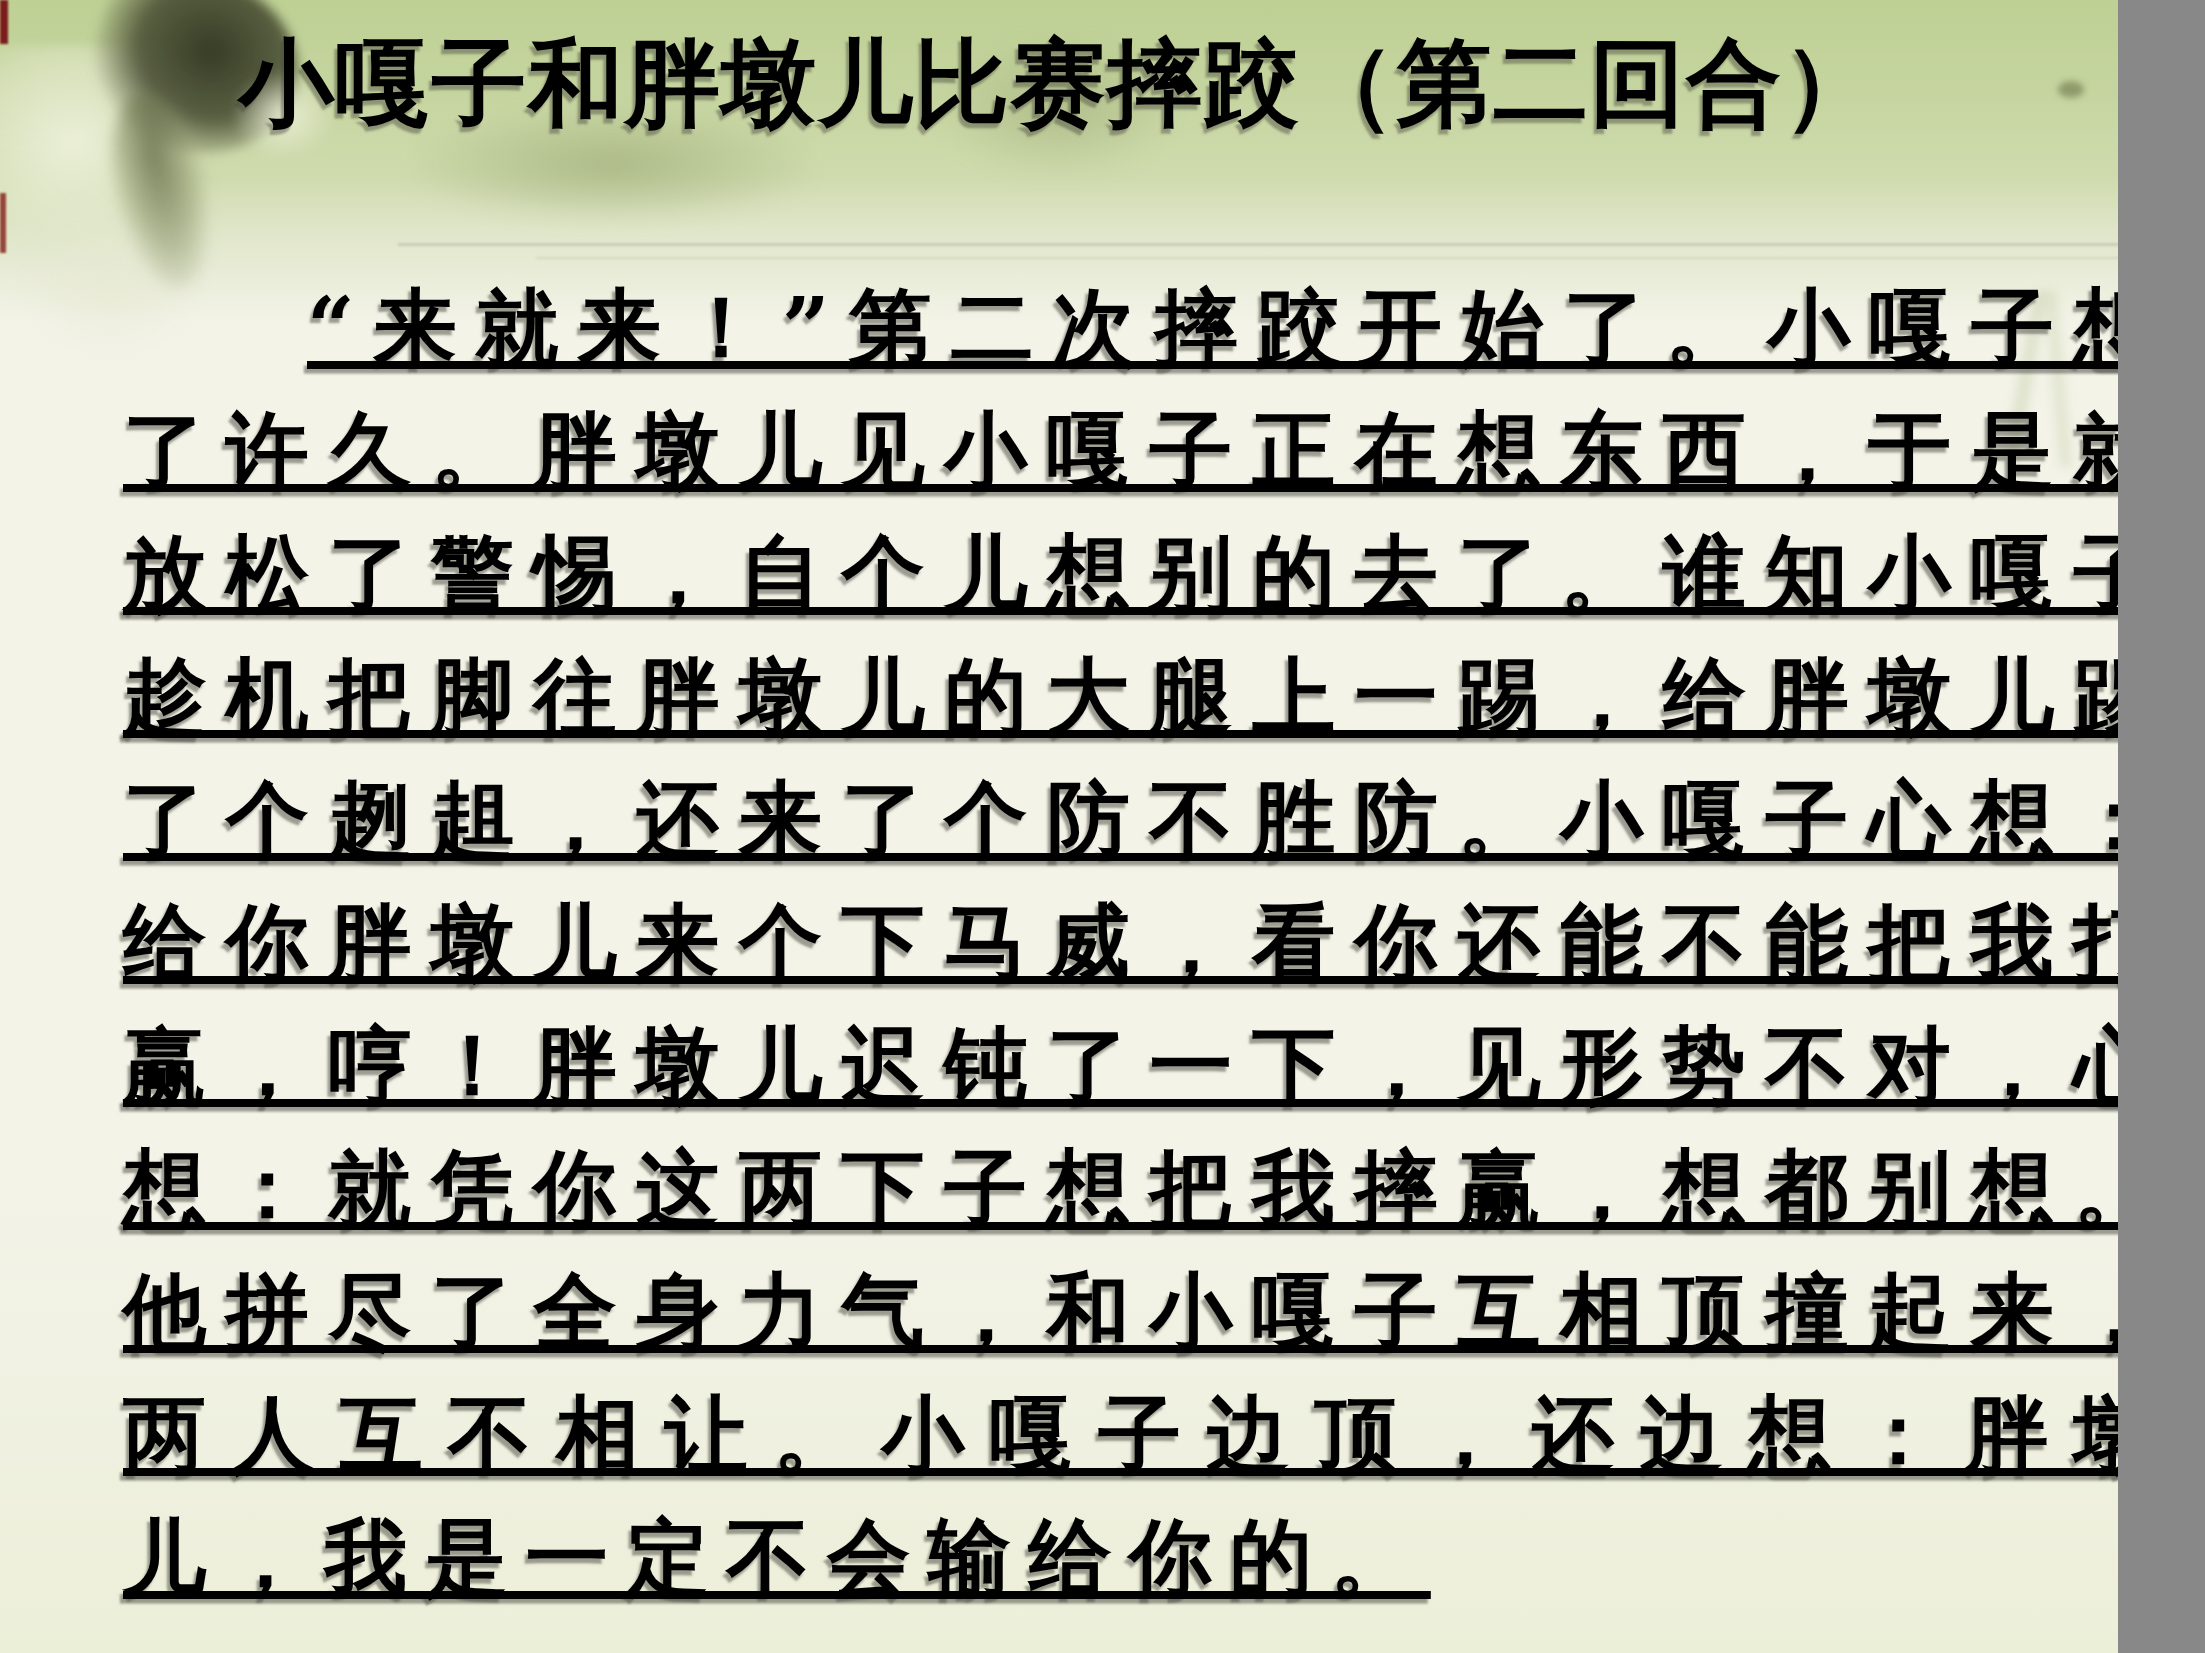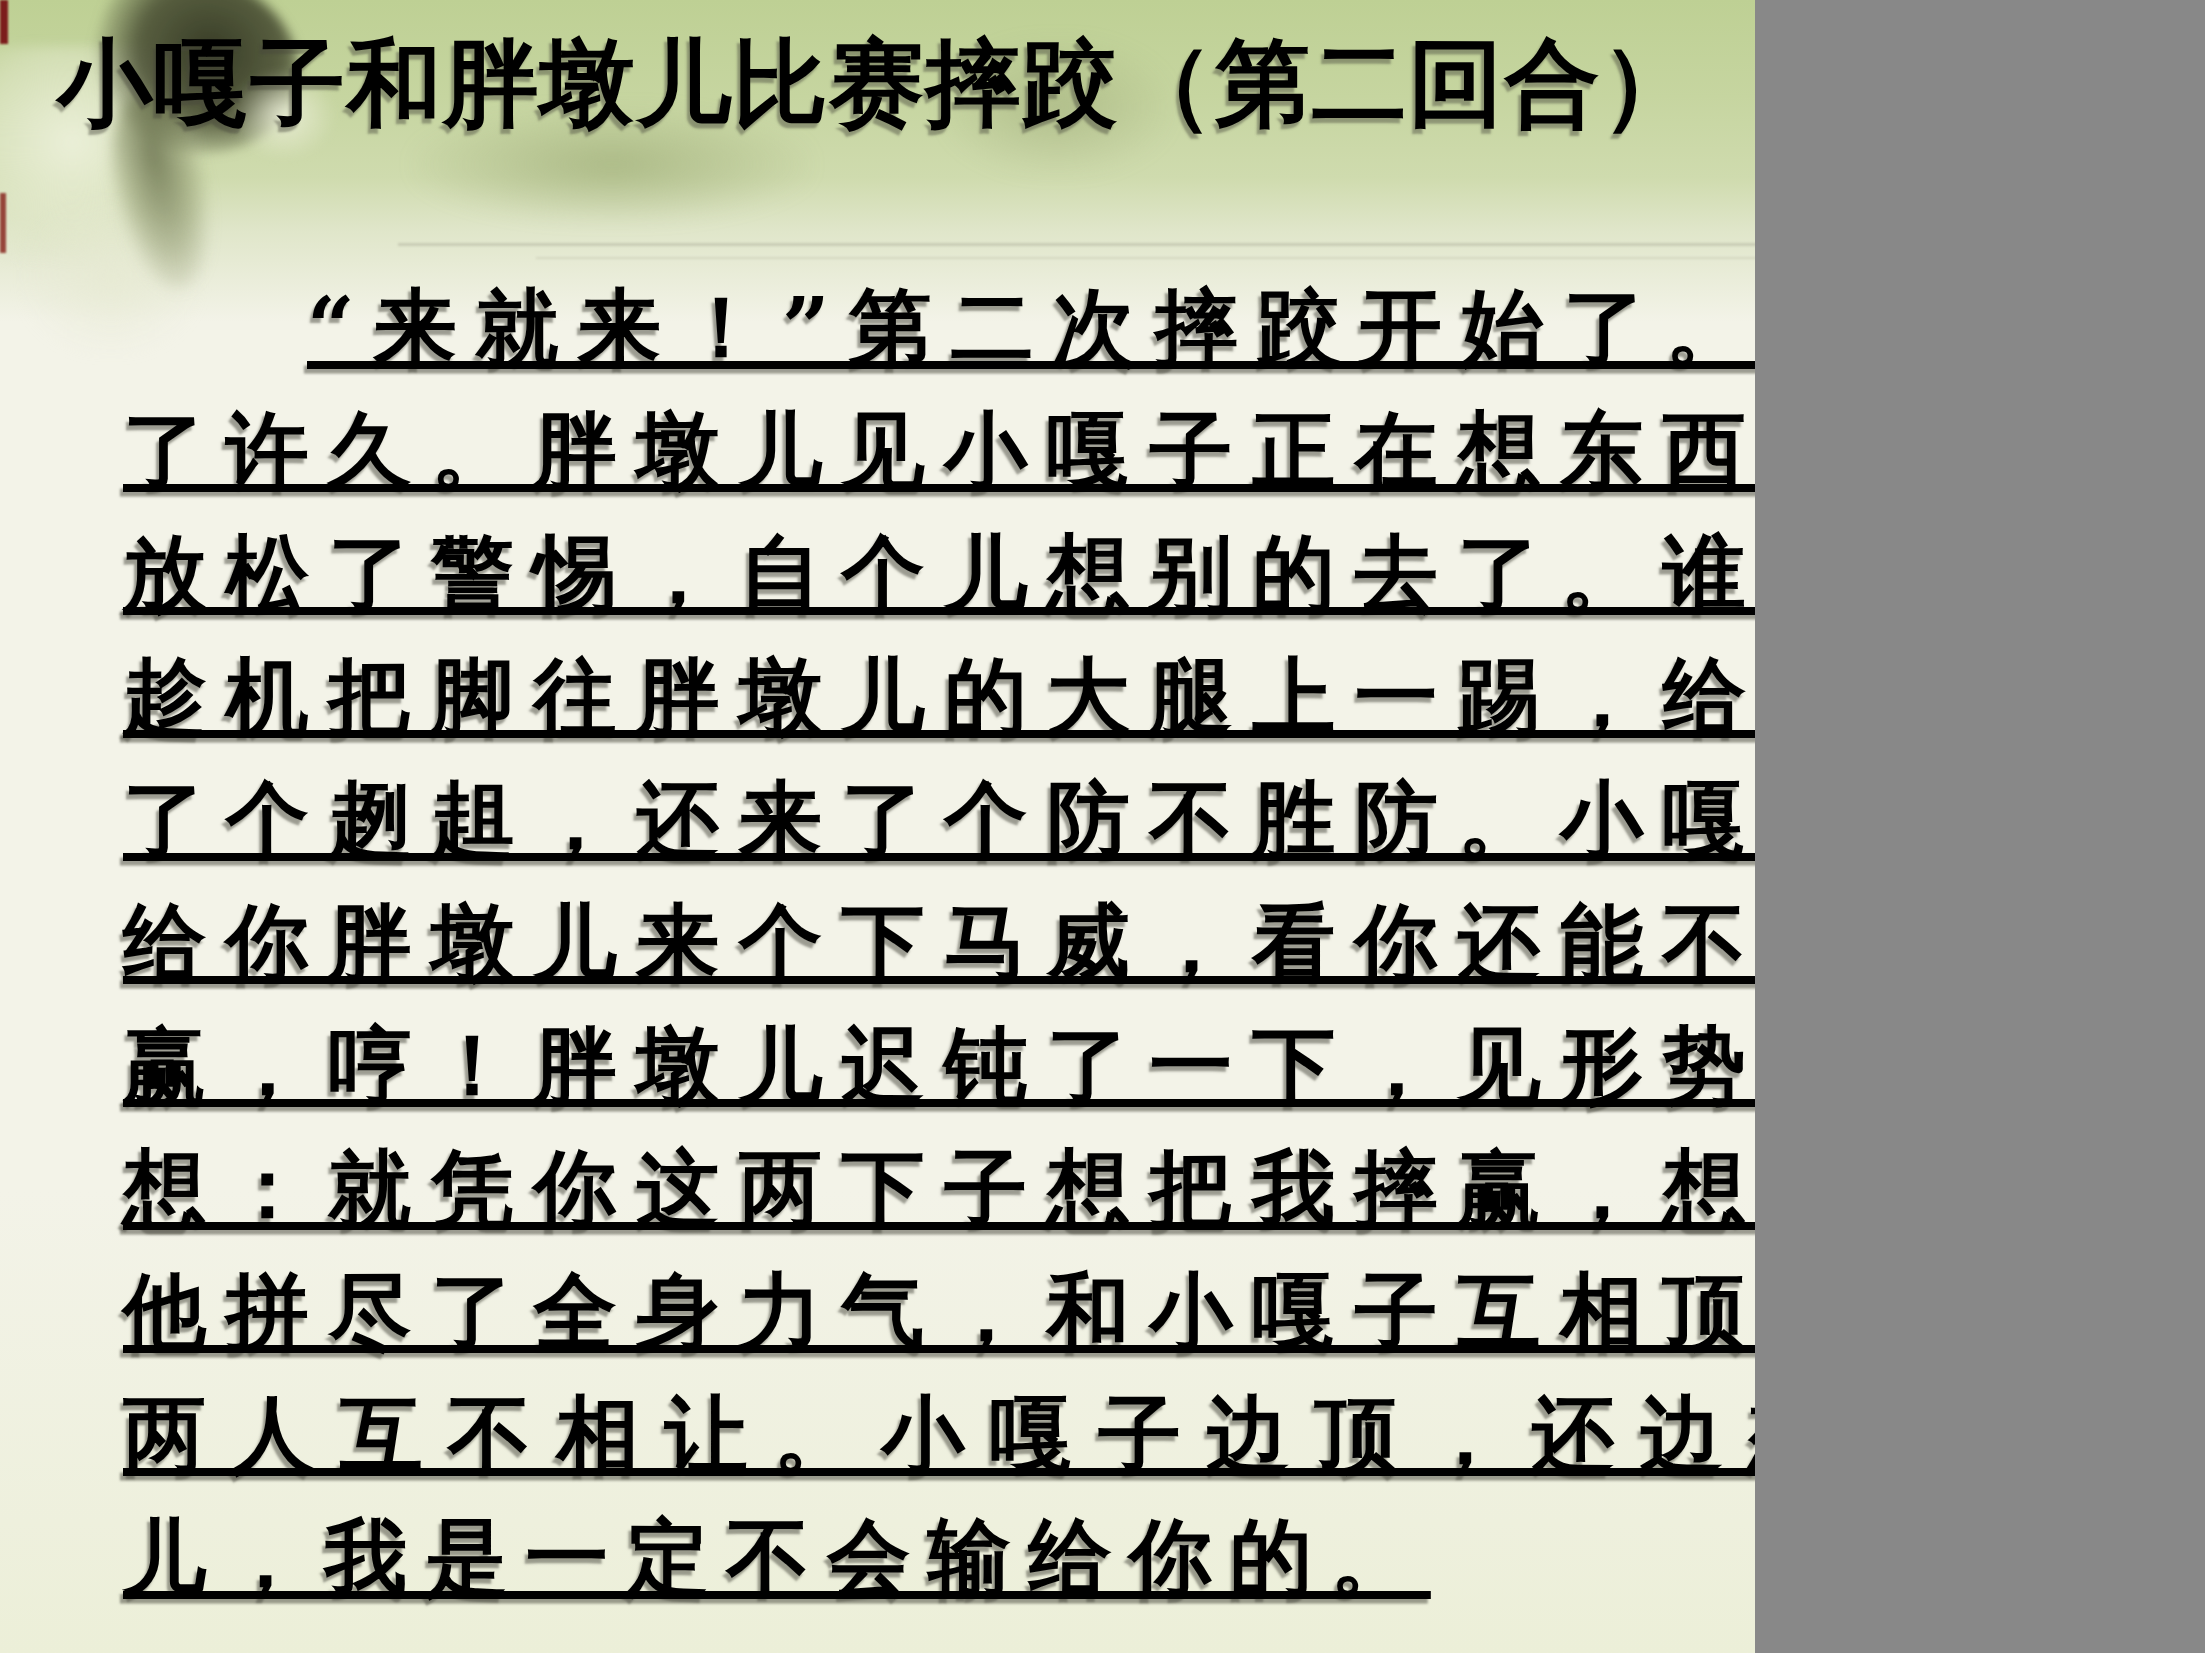--- a/index.html
+++ b/index.html
@@ -2,21 +2,21 @@
 <html style="font-size:12.3px"><head>
 <meta charset="utf-8">
 <style>
   html, body {
     margin: 0;
     padding: 0;
     background: #888;
   }
   .slide {
     position: relative;
-    width: 1755px;
+    width: 2118px;
     height: 1654px;
     overflow: hidden;
     background: linear-gradient(180deg, #f3f3e8 0%, #f3f3e8 72%, #eef0dd 92%, #ecefd8 100%);
     font-family: "DejaVu Serif", "Liberation Serif", serif;
   }
 
   
   .band {
     position: absolute;
     left: 0; top: 0;

